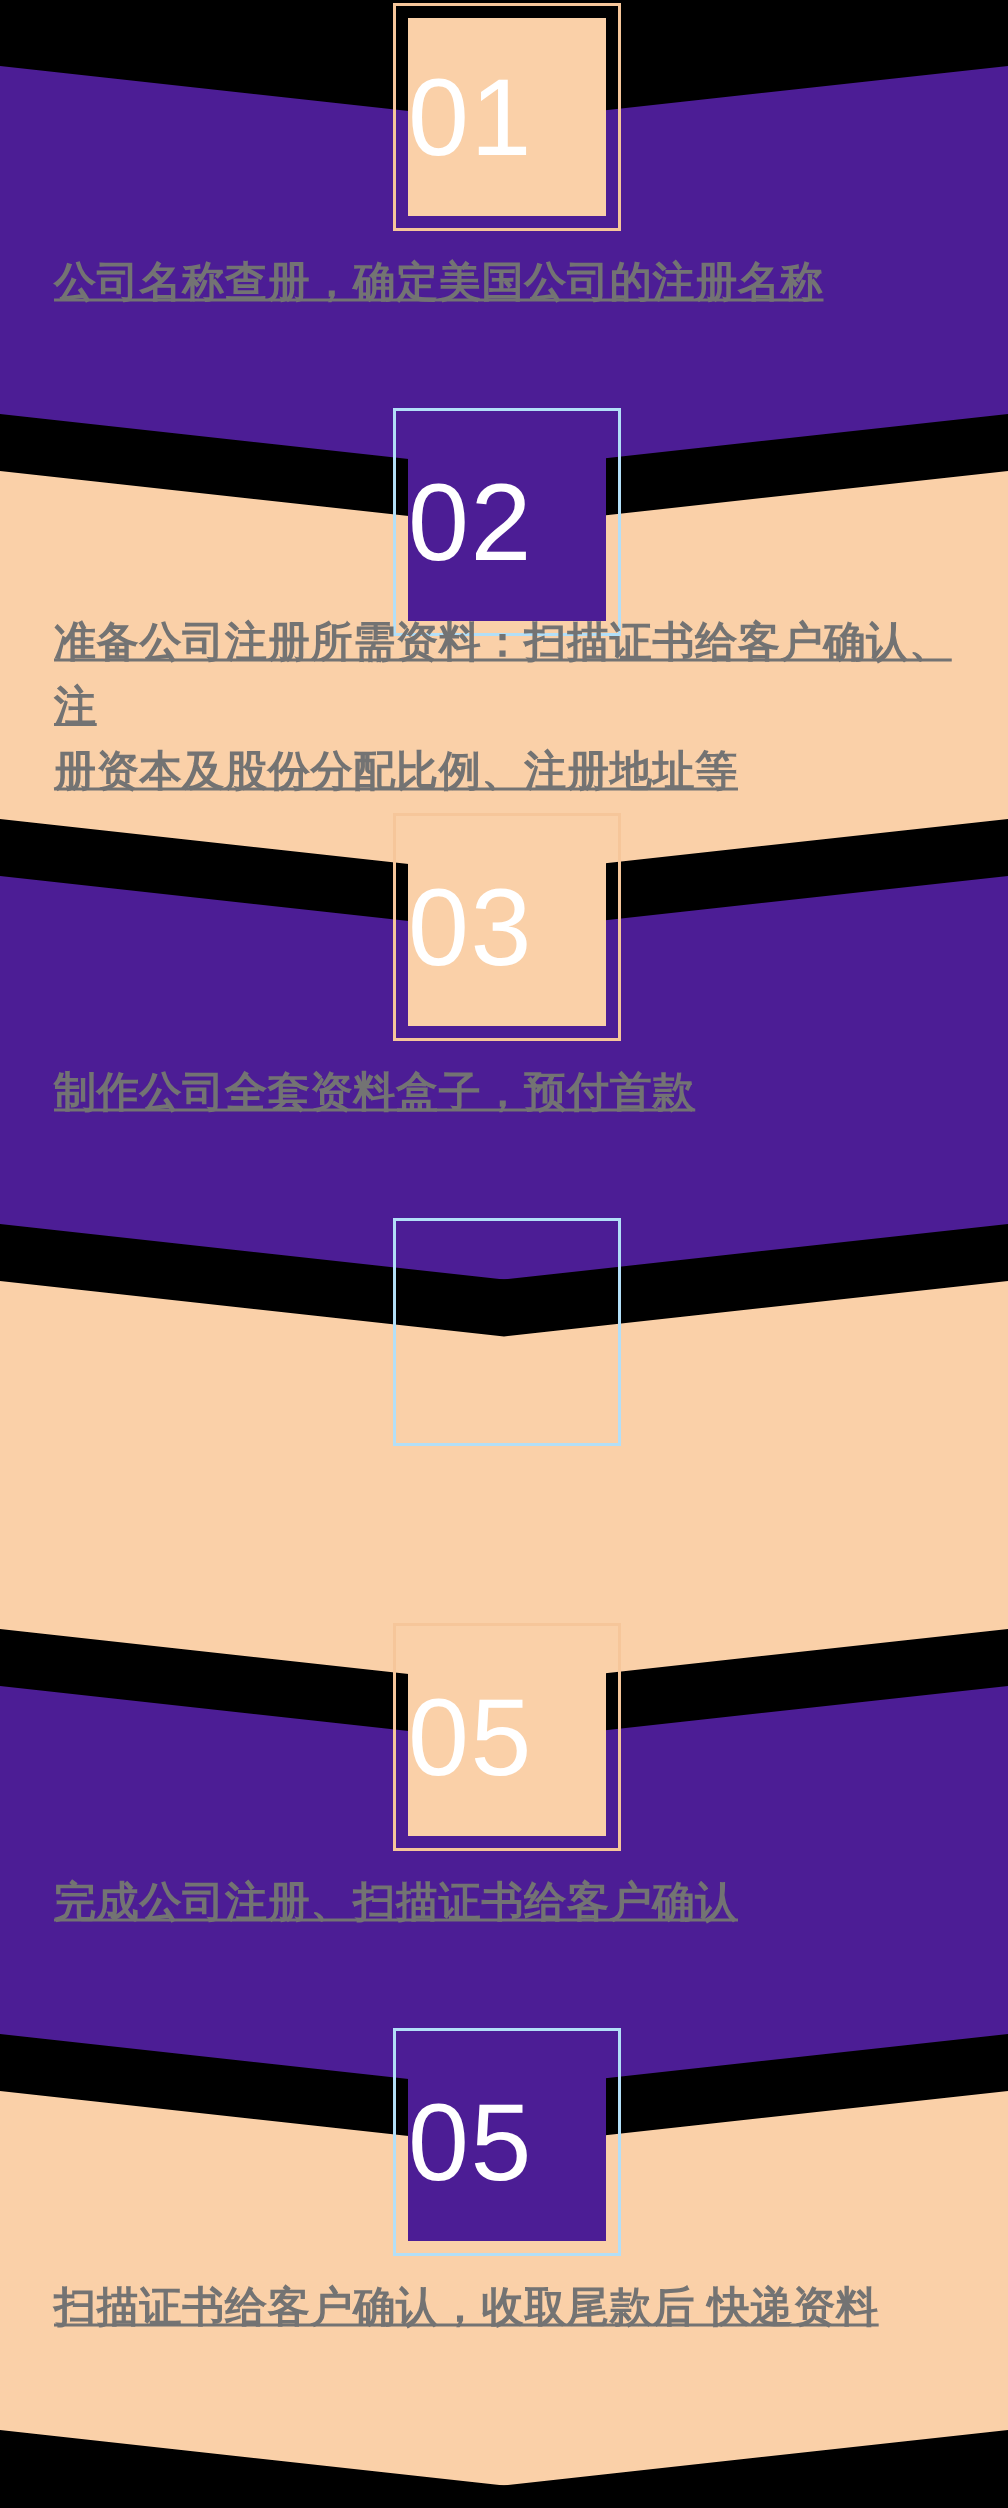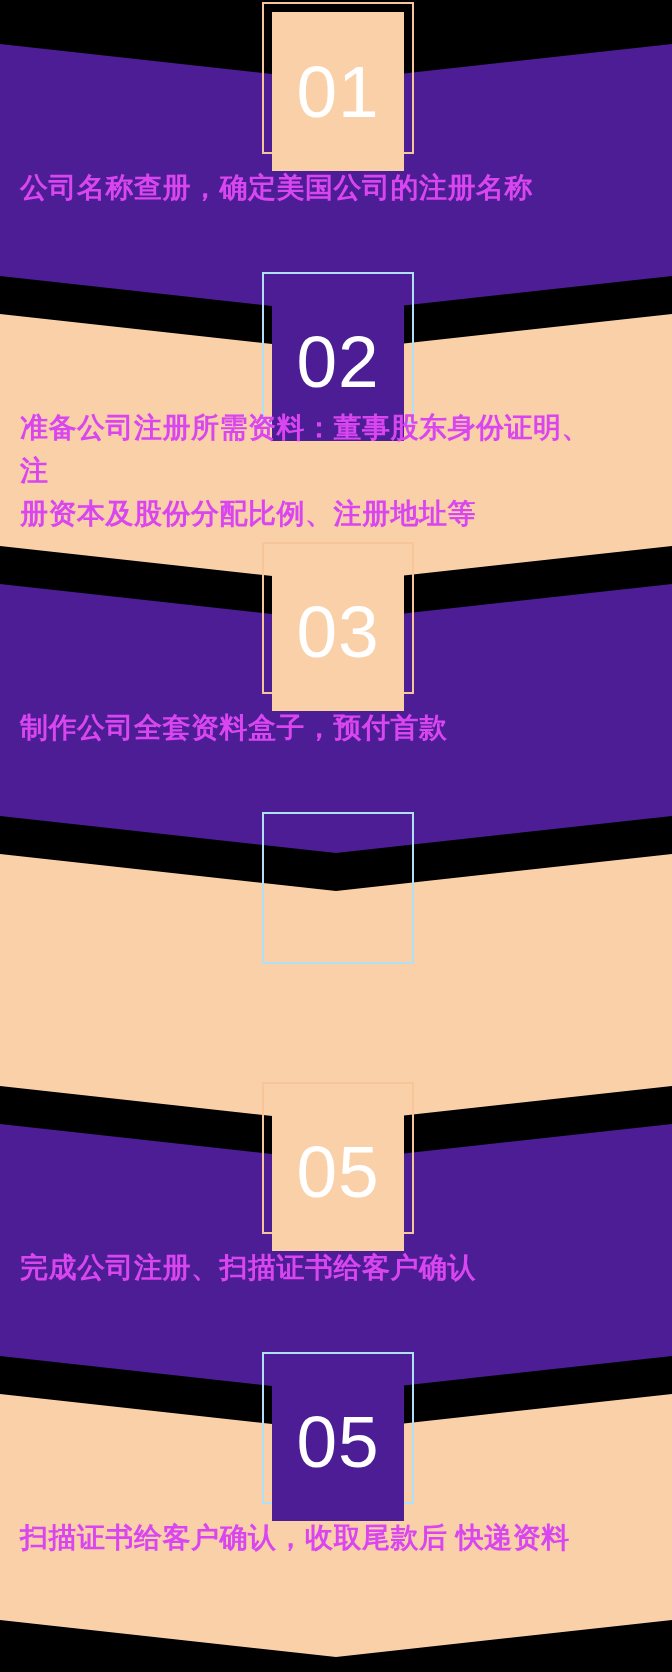--- a/index.html
+++ b/index.html
@@ -20,31 +20,31 @@
   }
   .bg-blue{background:#4c1d95;}
   .bg-peach{background:#fad0a8;}
   .badge-outline{
     position:absolute;left:262px;width:152px;height:152px;
     box-sizing:border-box;border:2px solid;background:transparent;
   }
   .bd-blue{border-color:#b2dff8;}
   .bd-peach{border-color:#f6c69a;}
   .badge{
-    position:absolute;left:272px;width:132px;height:159px;
-    display:flex;align-items:center;justify-content:center;
+    position:absolute;left:272px;width:132px;height:132px;
+    display:flex;align-items:center;justify-content:flex-start;
   }
   .badge .num{
     font-size:73px;line-height:1;font-weight:400;color:#ffffff;
     letter-spacing:1px;
   }
   .step-text{
-    position:absolute;left:20px;width:600px;
-    font-size:28px;line-height:43px;font-weight:700;color:#d946ef;
-    white-space:pre-line;letter-spacing:0.5px;
+    position:absolute;left:36px;width:600px;
+    font-size:28px;line-height:43px;font-weight:700;color:#737373;
+    white-space:pre-line;letter-spacing:0.5px;text-decoration:underline;
   }
 </style>
 </head>
 <body>
 
 <div class="stage">
 
   <div class="banner bg-blue" style="top:44px"></div>
   <div class="banner bg-peach" style="top:314px"></div>
   <div class="banner bg-blue" style="top:584px"></div>
@@ -69,19 +69,19 @@
     <span class="num">03</span>
   </div>
   <div class="badge bg-peach" style="top:1092px">
     <span class="num">05</span>
   </div>
   <div class="badge bg-blue" style="top:1362px">
     <span class="num">05</span>
   </div>
 
   <div class="step-text" style="top:166px">公司名称查册，确定美国公司的注册名称</div>
-  <div class="step-text" style="top:406px">准备公司注册所需资料：董事股东身份证明、 注
+  <div class="step-text" style="top:406px">准备公司注册所需资料：扫描证书给客户确认、 注
 册资本及股份分配比例、注册地址等</div>
   <div class="step-text" style="top:706px">制作公司全套资料盒子，预付首款</div>
   <div class="step-text" style="top:1246px">完成公司注册、扫描证书给客户确认</div>
   <div class="step-text" style="top:1516px">扫描证书给客户确认，收取尾款后 快递资料</div>
 
 </div>
 
 </body></html>

